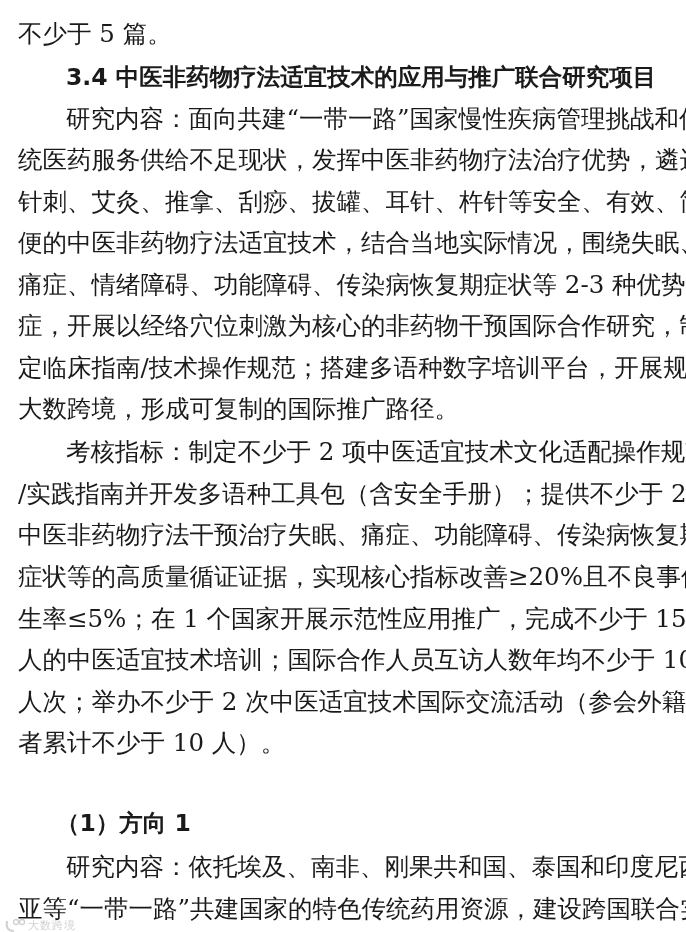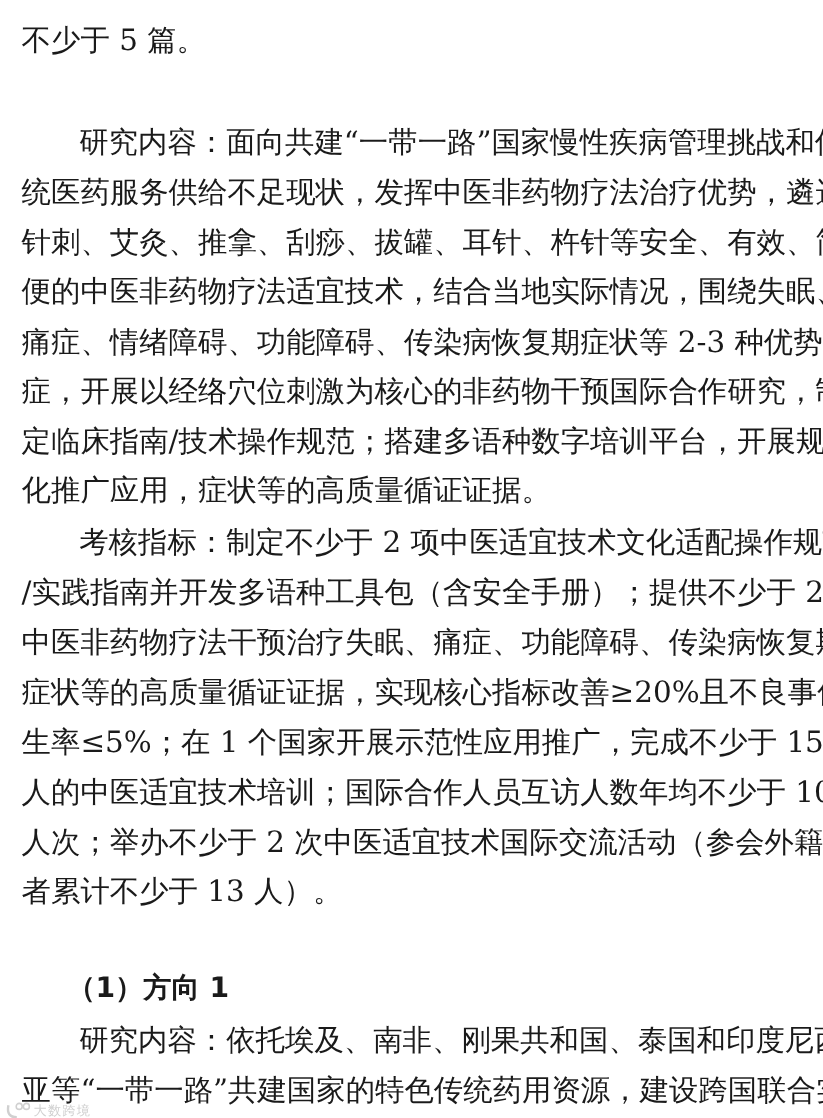--- a/index.html
+++ b/index.html
@@ -16,36 +16,37 @@
   .watermark { position: absolute; left: 4px; top: 906px; font-size: 11px; color: #d0d0d0;
                font-family: "DejaVu Sans", sans-serif; letter-spacing: 1px; }
   .wm-logo { display: inline-block; width: 22px; height: 16px; vertical-align: middle;
              margin-right: 2px; }
 </style>
 </head>
 <body>
 
 <div class="page">
   <div class="line last" style="top:1px">不少于 5 篇。</div>
+  <div class="line heading indent" style="top:44px">3.4  中医非药物疗法适宜技术的应用与推广联合研究项目</div>
   <div class="line indent" style="top:86px">研究内容：面向共建“一带一路”国家慢性疾病管理挑战和传</div>
   <div class="line" style="top:127px">统医药服务供给不足现状，发挥中医非药物疗法治疗优势，遴选</div>
   <div class="line" style="top:169px">针刺、艾灸、推拿、刮痧、拔罐、耳针、杵针等安全、有效、简</div>
   <div class="line" style="top:210px">便的中医非药物疗法适宜技术，结合当地实际情况，围绕失眠、</div>
   <div class="line" style="top:252px">痛症、情绪障碍、功能障碍、传染病恢复期症状等 2-3 种优势病</div>
   <div class="line" style="top:293px">症，开展以经络穴位刺激为核心的非药物干预国际合作研究，制</div>
   <div class="line" style="top:335px">定临床指南/技术操作规范；搭建多语种数字培训平台，开展规模</div>
-  <div class="line last" style="top:376px">化推广应用，症状等的高质量循证证据。</div>
+  <div class="line last" style="top:376px">大数跨境，形成可复制的国际推广路径。</div>
   <div class="line indent" style="top:419px">考核指标：制定不少于 2 项中医适宜技术文化适配操作规范</div>
   <div class="line" style="top:461px">/实践指南并开发多语种工具包（含安全手册）；提供不少于 2 项</div>
   <div class="line" style="top:502px">中医非药物疗法干预治疗失眠、痛症、功能障碍、传染病恢复期</div>
   <div class="line" style="top:544px">症状等的高质量循证证据，实现核心指标改善≥20%且不良事件发</div>
   <div class="line" style="top:586px">生率≤5%；在 1 个国家开展示范性应用推广，完成不少于 1500</div>
   <div class="line" style="top:627px">人的中医适宜技术培训；国际合作人员互访人数年均不少于 10</div>
   <div class="line" style="top:669px">人次；举办不少于 2 次中医适宜技术国际交流活动（参会外籍学</div>
-  <div class="line last" style="top:710px">者累计不少于 13 人）。</div>
+  <div class="line last" style="top:710px">者累计不少于 10 人）。</div>
   <div class="line heading" style="top:790px; left:56px;">（1）方向 1</div>
   <div class="line indent" style="top:834px">研究内容：依托埃及、南非、刚果共和国、泰国和印度尼西</div>
   <div class="line" style="top:876px">亚等“一带一路”共建国家的特色传统药用资源，建设跨国联合实</div>
 
   <div class="watermark">
     <span class="wm-logo">
       <svg width="22" height="16" viewBox="0 0 22 16">
           <path d="M3 3 Q1 13 10 13" stroke="#d0d0d0" stroke-width="2" fill="none"></path>
           <circle cx="12" cy="4" r="2.5" stroke="#d0d0d0" stroke-width="1.3" fill="none"></circle>
           <circle cx="18" cy="4" r="2.5" stroke="#d0d0d0" stroke-width="1.3" fill="none"></circle>

